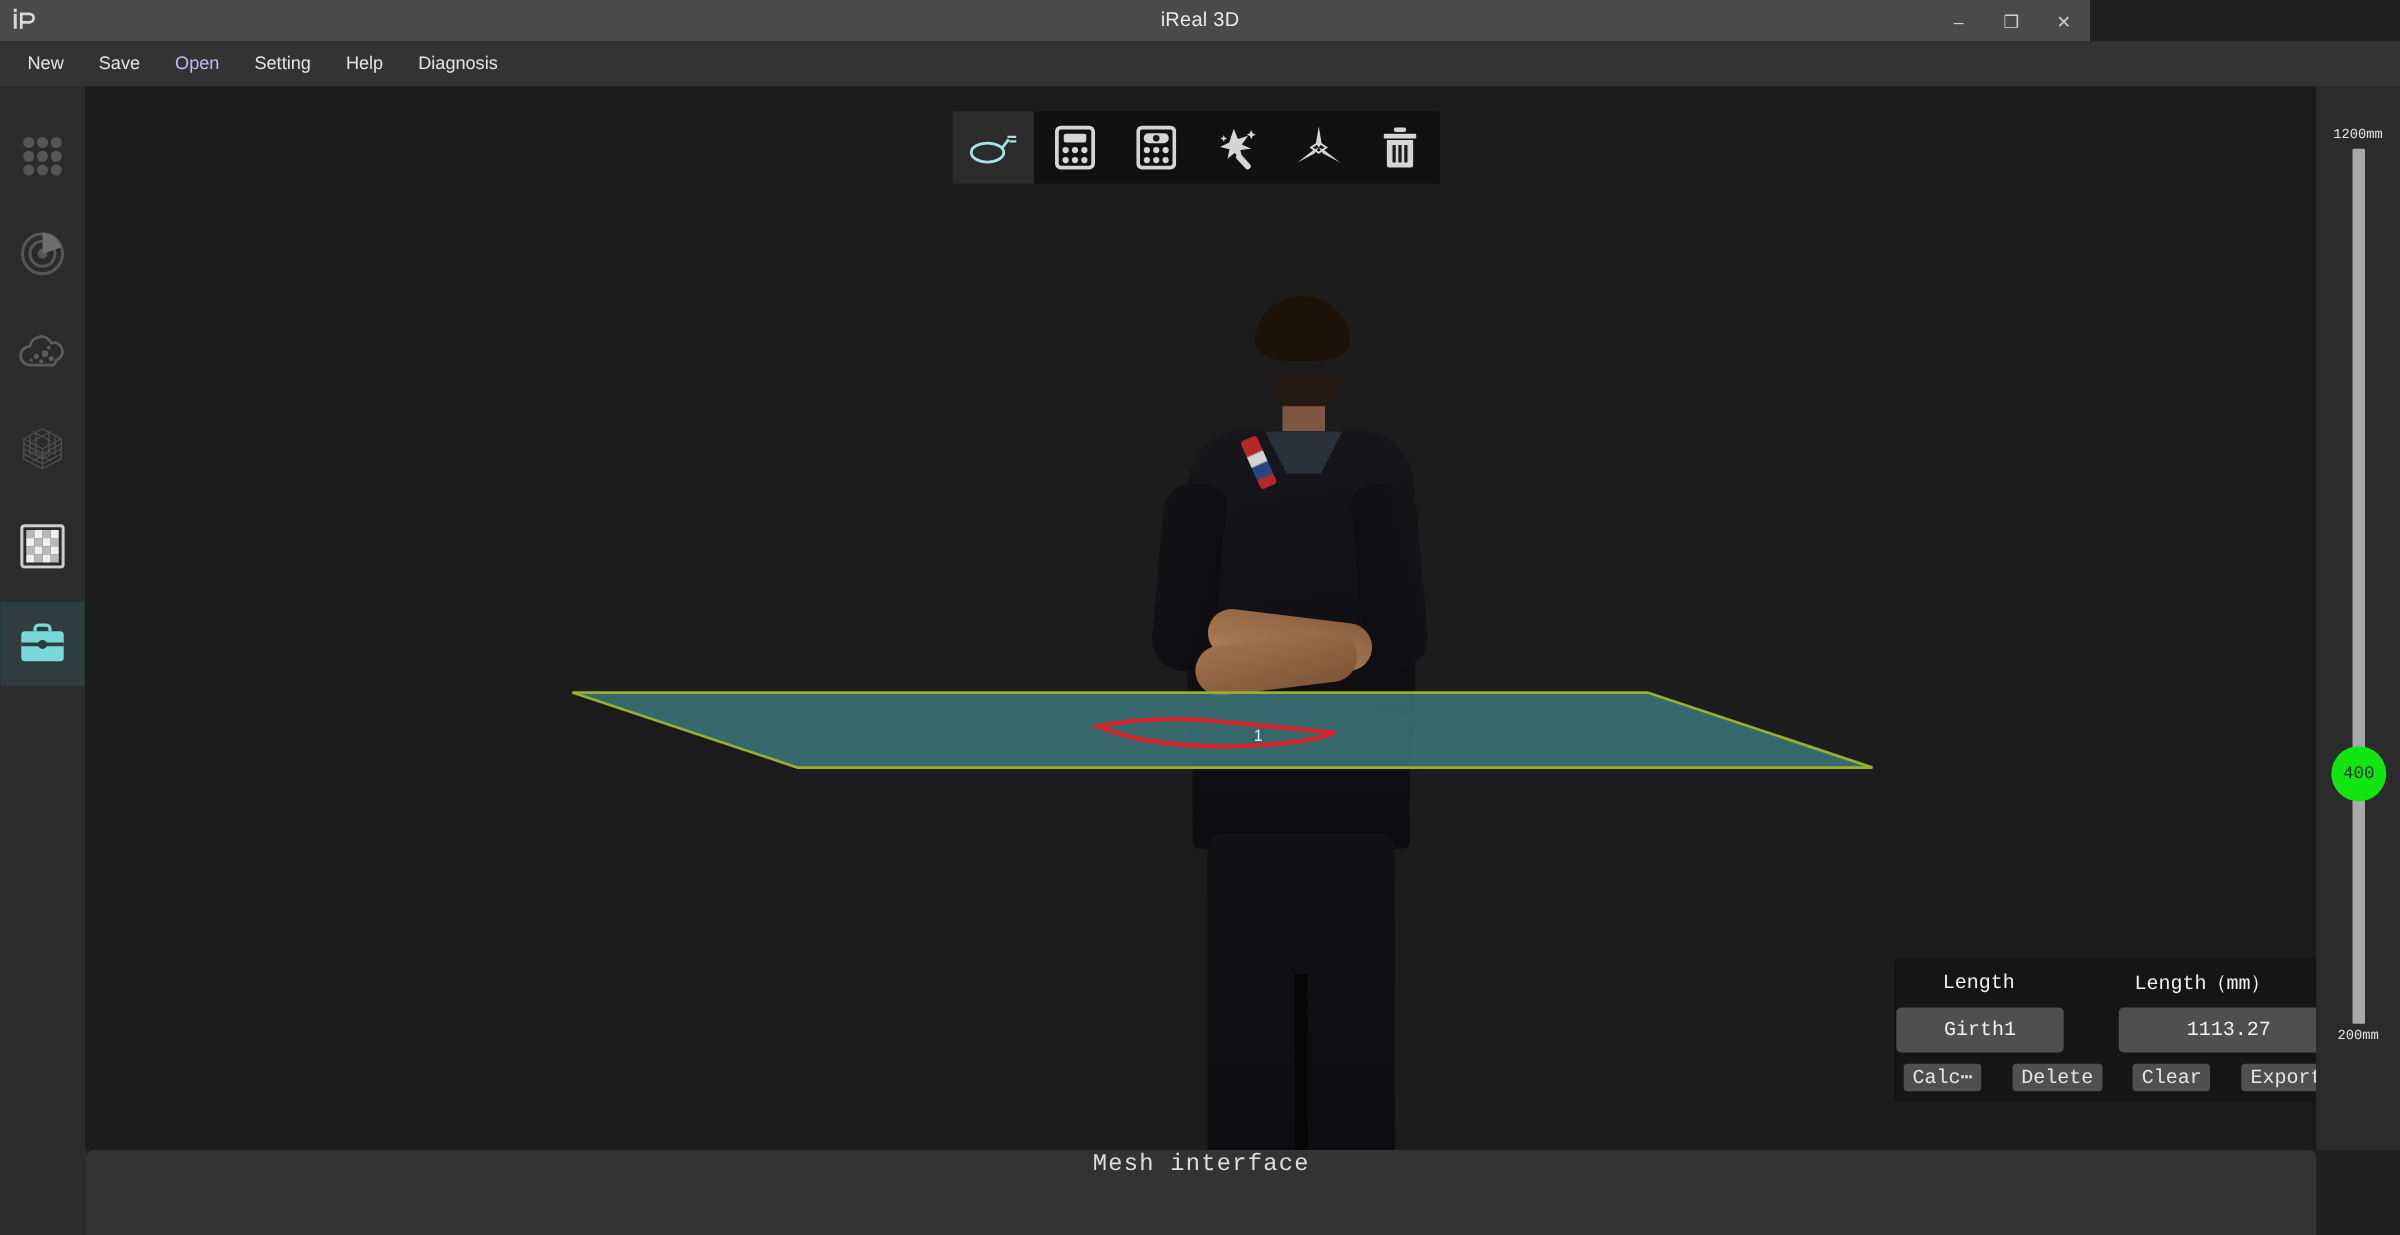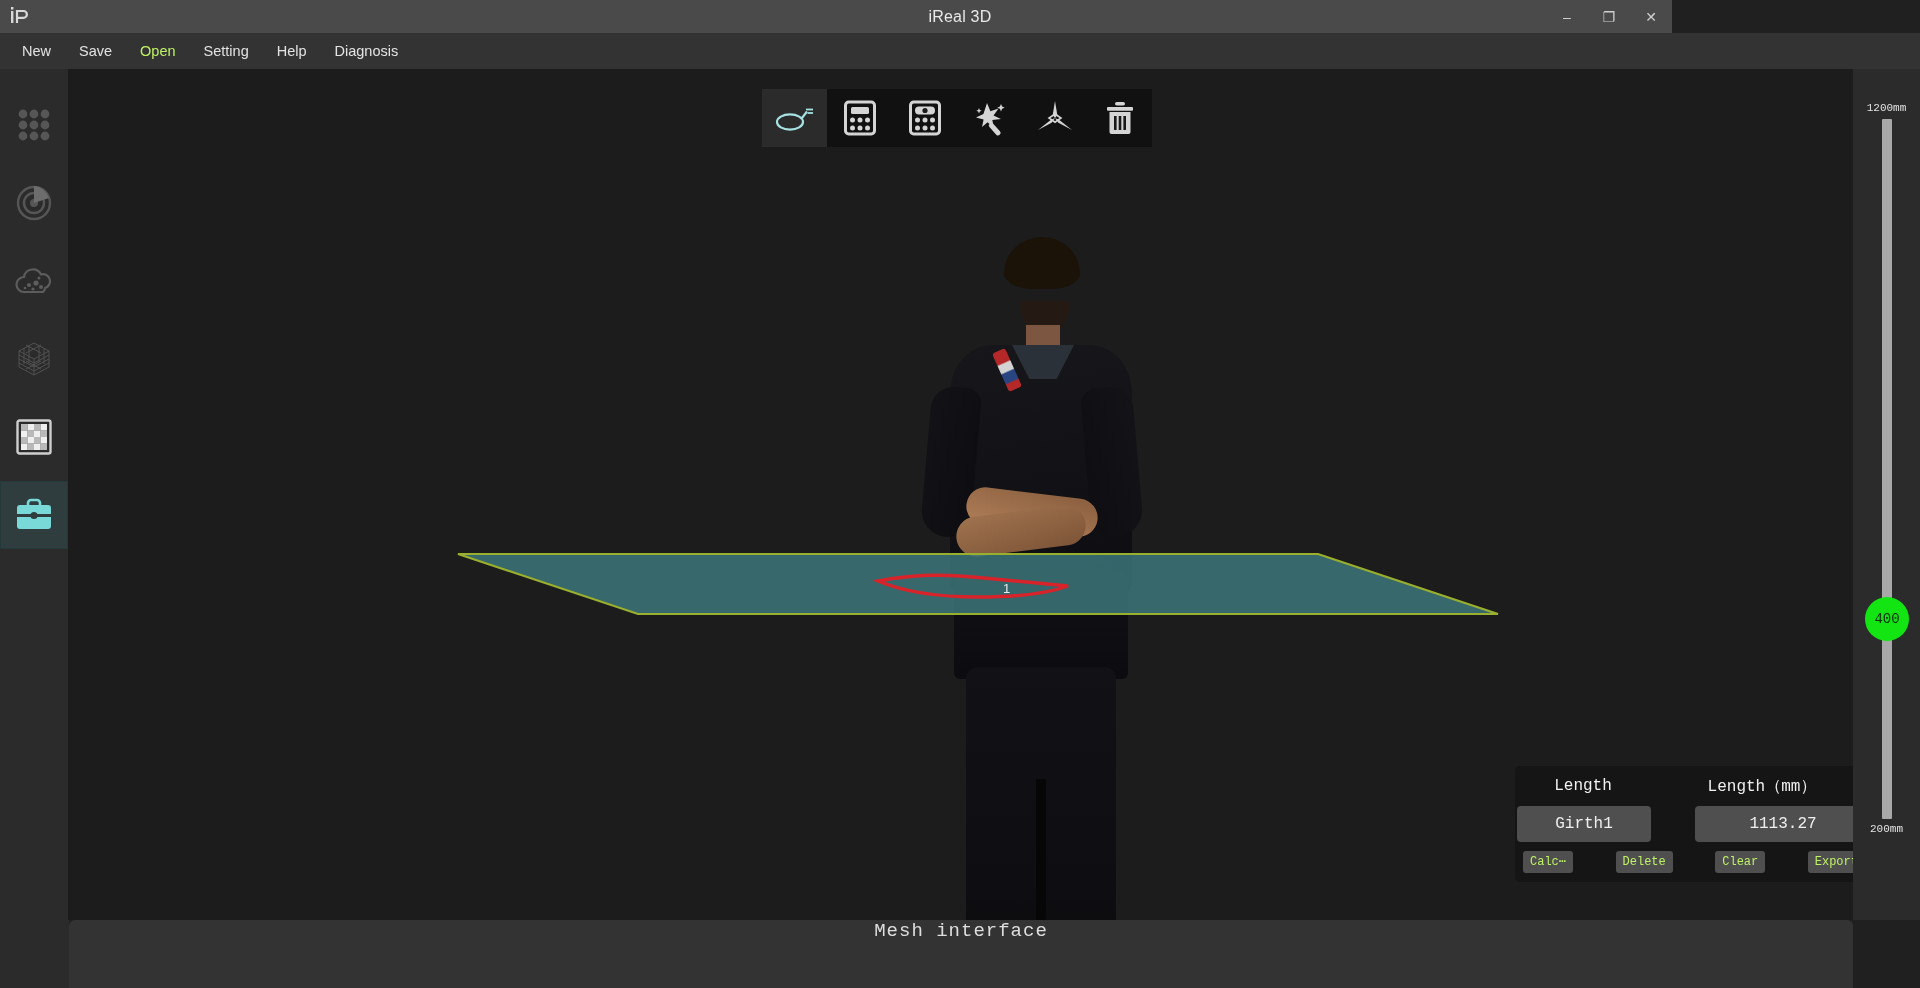--- a/index.html
+++ b/index.html
@@ -36,21 +36,21 @@
   .menubar{
     position:absolute;left:0;top:33px;width:1920px;height:36px;
     background:#333333;display:flex;align-items:flex-start;
     border-bottom:1px solid #2a2a2a;
   }
   .menuitem{
     color:#e3e3e3;font-size:14.5px;padding:0 14px;height:36px;line-height:36px;
     cursor:default;white-space:nowrap;
   }
   .menuitem:first-child{margin-left:8px;}
-  .menuitem.disabled{color:#bef264;}
+  .menuitem.disabled{color:#c4b5fd;}
 
   
   .sidebar{
     position:absolute;left:0;top:69px;width:68px;height:851px;
     background:#2b2b2b;border-right:1px solid #1a1a1a;
   }
   .sb-btn{
     position:absolute;left:0;width:68px;height:68px;
     display:flex;align-items:center;justify-content:center;cursor:default;
   }
@@ -171,21 +171,21 @@
   .res-row{display:flex;gap:4px;padding:0 2px;}
   .res-cell{
     background:#4f4f4f;border-radius:4px;height:36px;line-height:36px;
     color:#efefef;font-size:16px;text-align:center;
     font-family:"Liberation Mono","DejaVu Sans Mono",monospace;
   }
   .res-cell.num{width:134px;}
   .res-cell.len{flex:1;margin-left:40px;}
   .res-actions{display:flex;align-items:center;height:40px;padding:0 8px;}
   .res-btn{
-    background:#4f4f4f;border-radius:3px;color:#bef264;font-size:12px;
+    background:#4f4f4f;border-radius:3px;color:#e5e5e5;font-size:16px;
     font-family:"Liberation Mono","DejaVu Sans Mono",monospace;
     padding:2px 7px;line-height:18px;cursor:default;
   }
   .sp{flex:1;}
 
   
   .gizmo{position:absolute;left:1715px;top:838px;width:110px;height:70px;}
   .gizmo svg{display:block;}
 
   

